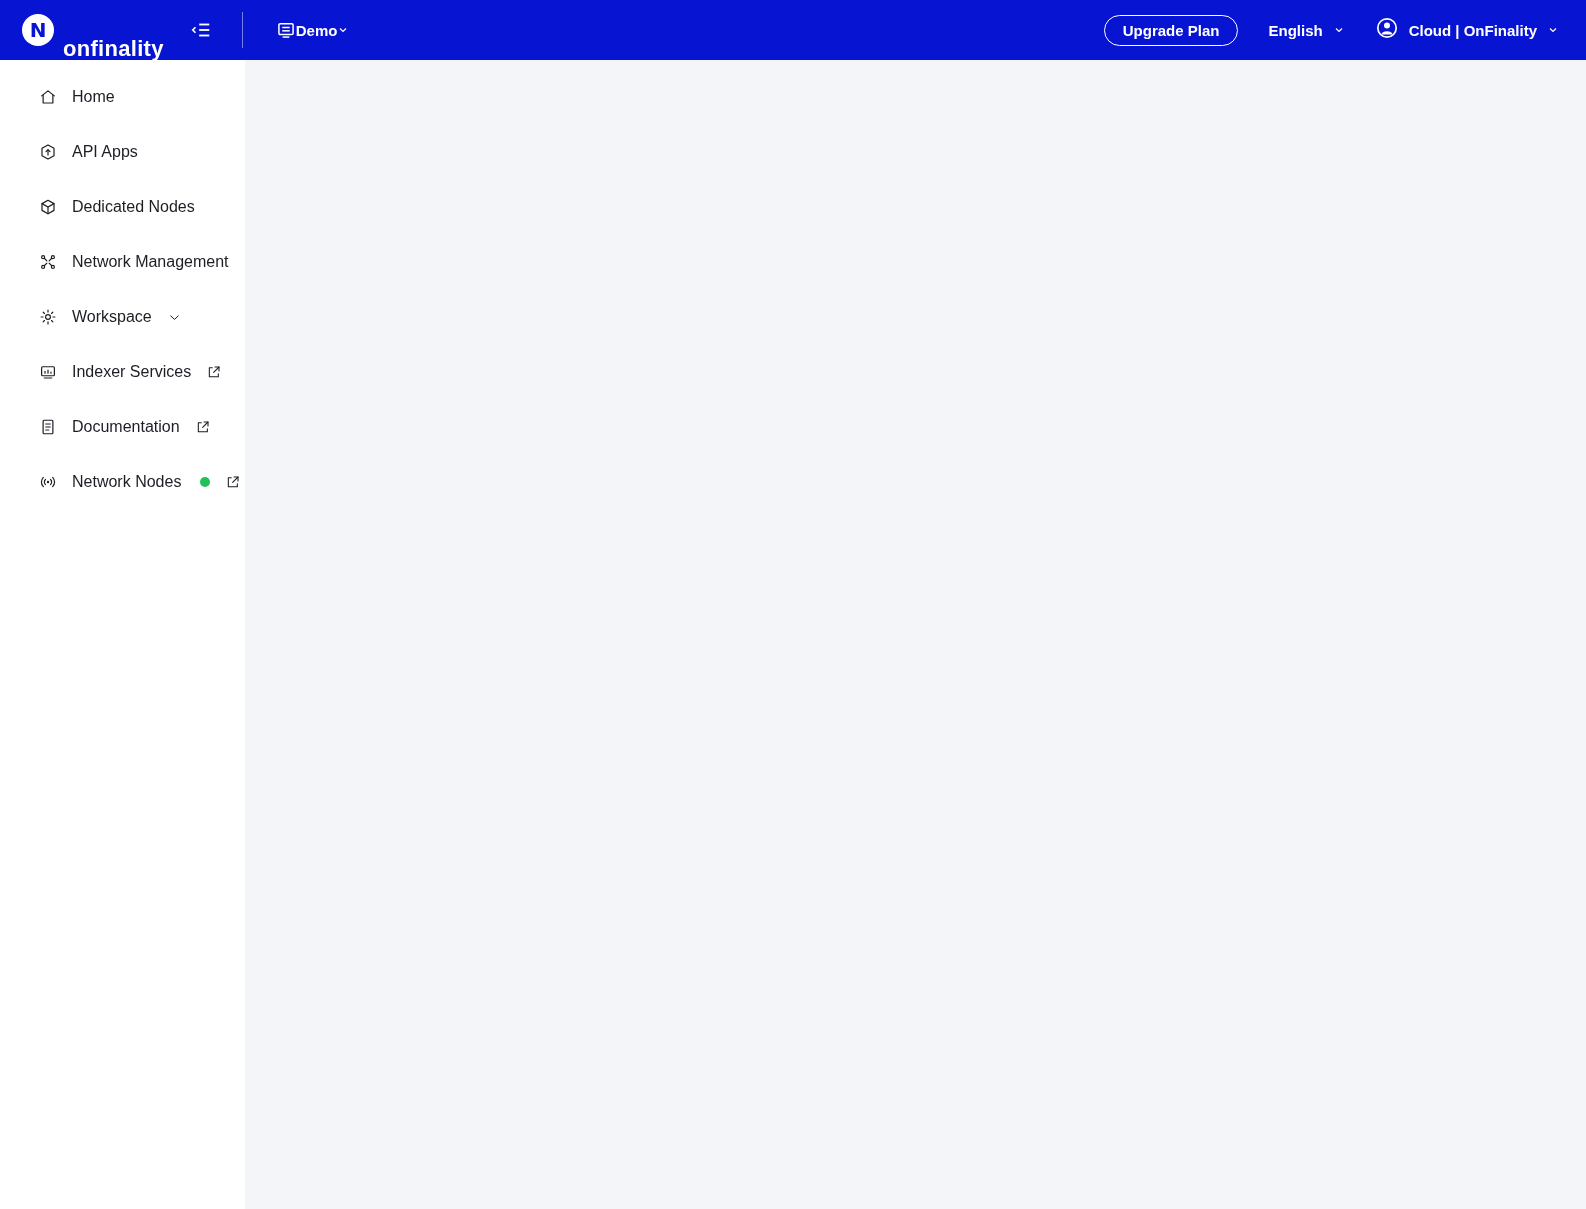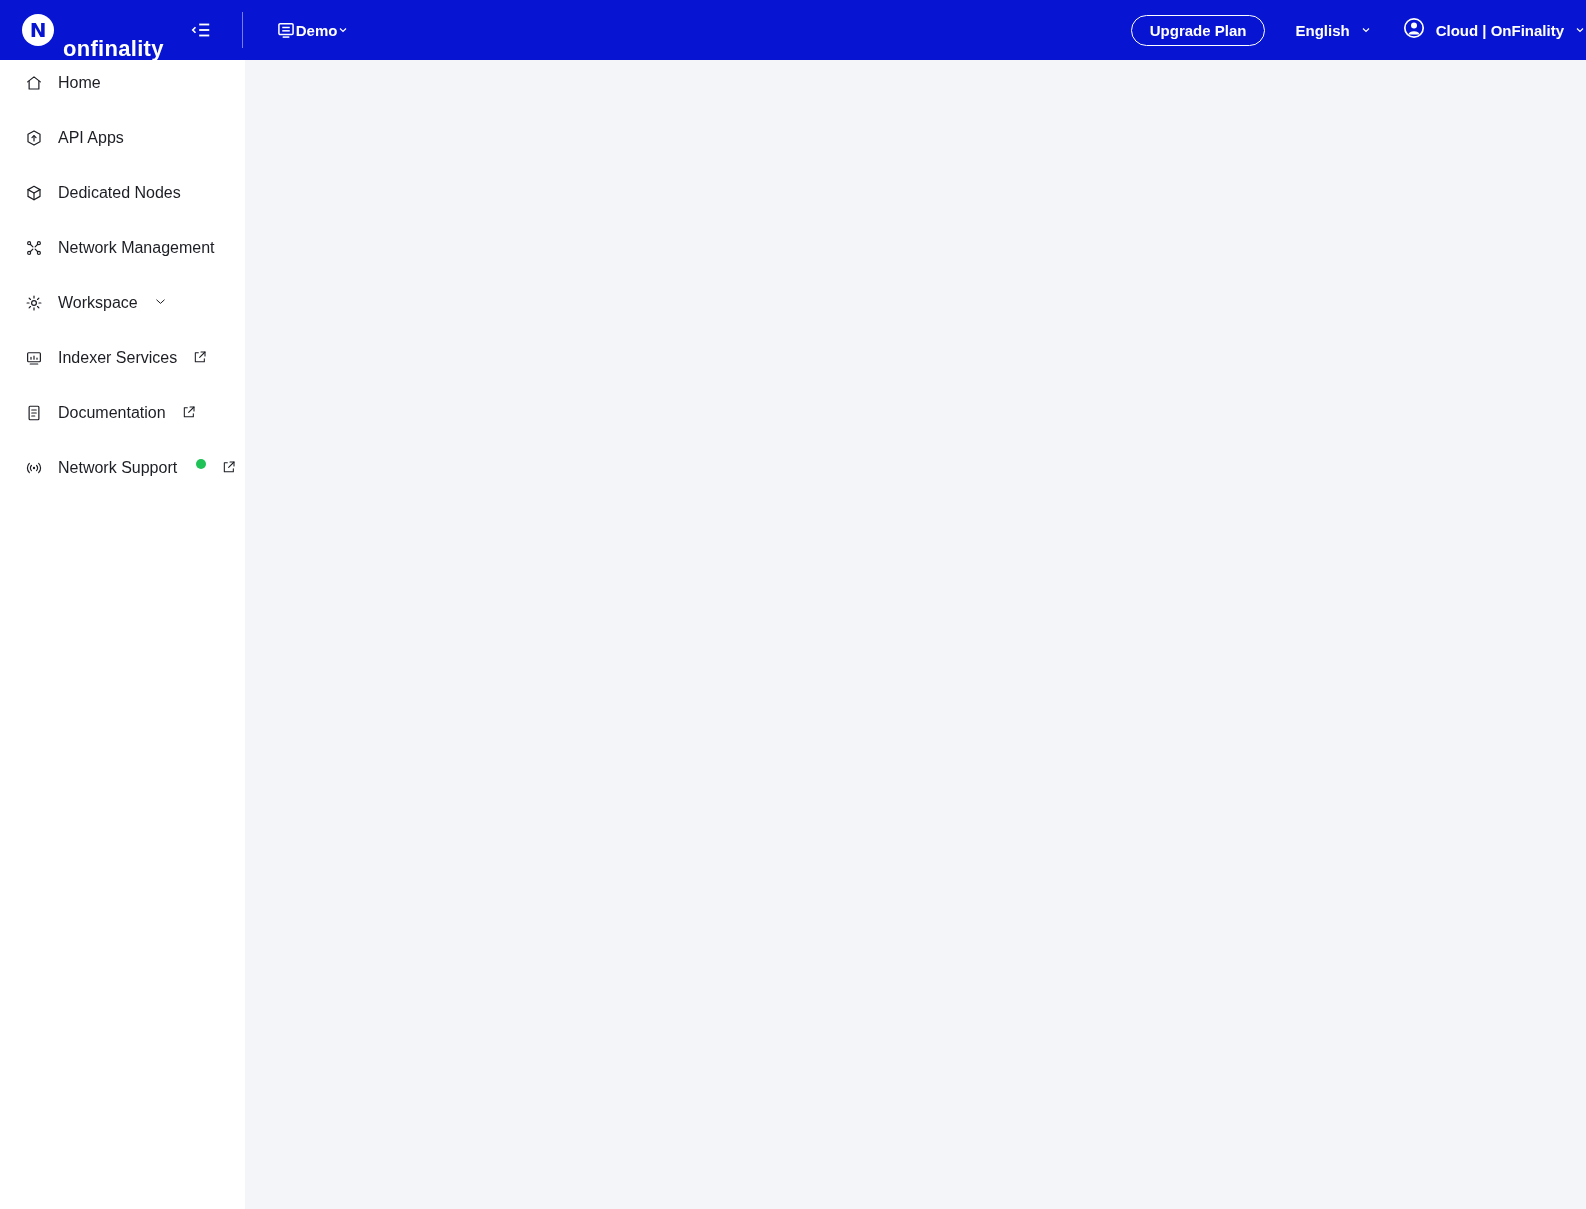--- a/index.html
+++ b/index.html
@@ -12,31 +12,31 @@
   .nav-left { display:flex; align-items:center; }
   .brand { display:flex; align-items:center; gap:9px; padding-left:22px; }
   .brand-circle { width:32px; height:32px; border-radius:50%; background:#fff; display:flex;
     align-items:center; justify-content:center; font-weight:bold; font-size:20px; color:#0714d2;
     font-family:"DejaVu Sans", sans-serif; }
   .brand-name { font-size:22px; font-weight:600; letter-spacing:.3px;margin-top:37px; }
   .collapse-btn { margin-left:26px; display:flex; align-items:center; cursor:pointer; }
   .nav-divider { width:1px; height:36px; background:rgba(255,255,255,.45); margin-left:30px; }
   .ws-switch { display:flex; align-items:center; margin-left:33px; cursor:pointer; }
   .ws-label { font-size:15px; font-weight:bold; }
-  .nav-right { margin-left:auto; display:flex; align-items:center; gap:30px; padding-right:0; }
+  .nav-right { margin-left:auto; display:flex; align-items:center; gap:30px; padding-right:27px; }
   .upgrade-btn { border:1px solid #fff; border-radius:16px; background:transparent; color:#fff;
     font-size:15px; font-weight:600; padding:6px 18px; cursor:pointer; font-family:inherit; }
   .lang-switch, .user-menu { display:flex; align-items:center; gap:10px; cursor:pointer; }
   .lang-label, .user-name { font-size:15px; font-weight:600; }
   .chev { display:inline-flex; }
 
   
   .sidebar { position:fixed; top:60px; left:0; width:245px; height:1149px; background:#fff;
     padding-top:14px; z-index:40; }
-  .side-item { height:46px; display:flex; align-items:flex-start; gap:15px; padding-left:25px;
+  .side-item { height:46px; display:flex; align-items:center; gap:15px; padding-left:39px;
     margin-bottom:9px; cursor:pointer; color:#42465' }
   .side-item { color:#43464f; font-size:15px; }
   .side-item .lbl { flex:0 0 auto; }
   .side-item .right-ic { margin-left:auto; margin-right:18px; display:flex; color:#6d717c; }
   .side-item.selected { background:#eef0fc; border-right:4px solid #1322e0; color:#2b50e6; }
   .side-item.selected svg { stroke:#2b50e6; }
   .side-item svg { stroke:#4a4e59; }
   .side-divider { height:1px; background:#e7e8ec; margin:18px 16px 24px 24px; }
   .status-dot { width:10px; height:10px; border-radius:50%; background:#1ec256; margin-left:4px; }
 
@@ -268,21 +268,21 @@
         </span>
       </div>
       <div class="side-item">
         <span style="display: flex;">
           <svg width="18" height="18" viewBox="0 0 24 24" fill="none" stroke="currentColor" stroke-width="1.6" stroke-linecap="round" stroke-linejoin="round">
             <circle cx="12" cy="12" r="1.6" fill="currentColor" stroke="none"></circle>
             <path d="M8.6 8.6 a4.8 4.8 0 0 0 0 6.8 M15.4 8.6 a4.8 4.8 0 0 1 0 6.8"></path>
             <path d="M5.8 5.8 a8.8 8.8 0 0 0 0 12.4 M18.2 5.8 a8.8 8.8 0 0 1 0 12.4"></path>
           </svg>
         </span>
-        <span class="lbl">Network Support</span>
+        <span class="lbl">Network Nodes</span>
         <span class="status-dot"></span>
         <span class="right-ic">
           <svg width="16" height="16" viewBox="0 0 24 24" fill="none" stroke="currentColor" stroke-width="1.6" stroke-linecap="round" stroke-linejoin="round">
             <path d="M9.5 5.5 H5 V19 H18.5 V14.5"></path>
             <path d="M13.5 4.5 H19.5 V10.5"></path>
             <path d="M19.5 4.5 L11.5 12.5"></path>
           </svg>
         </span>
       </div>
     </div>

